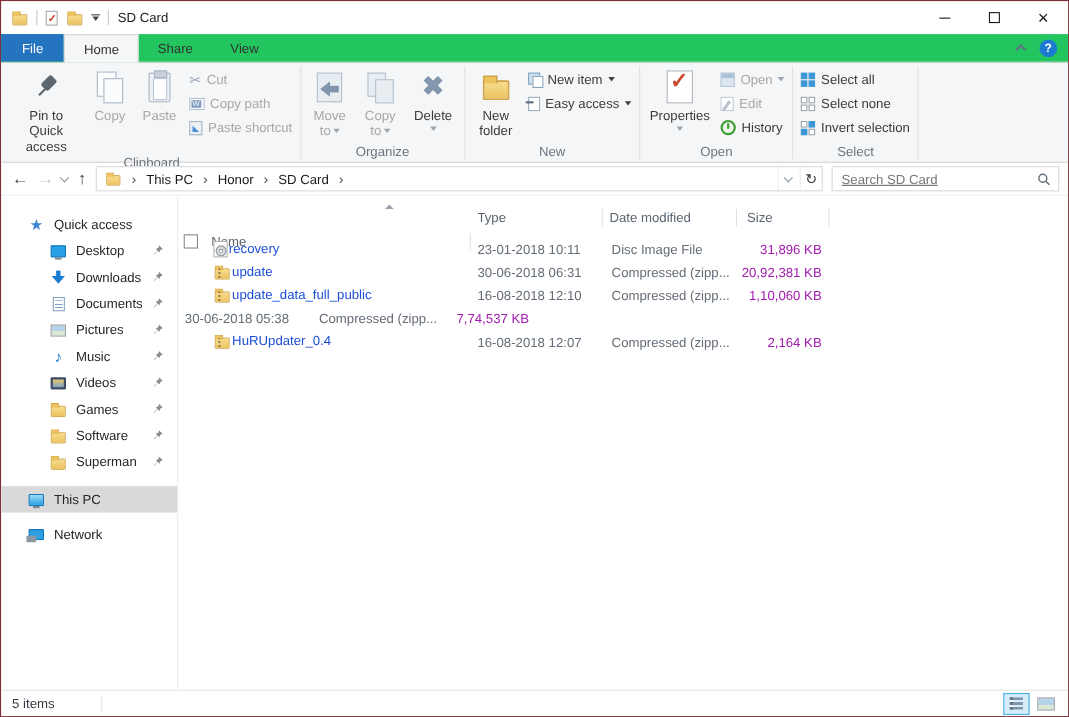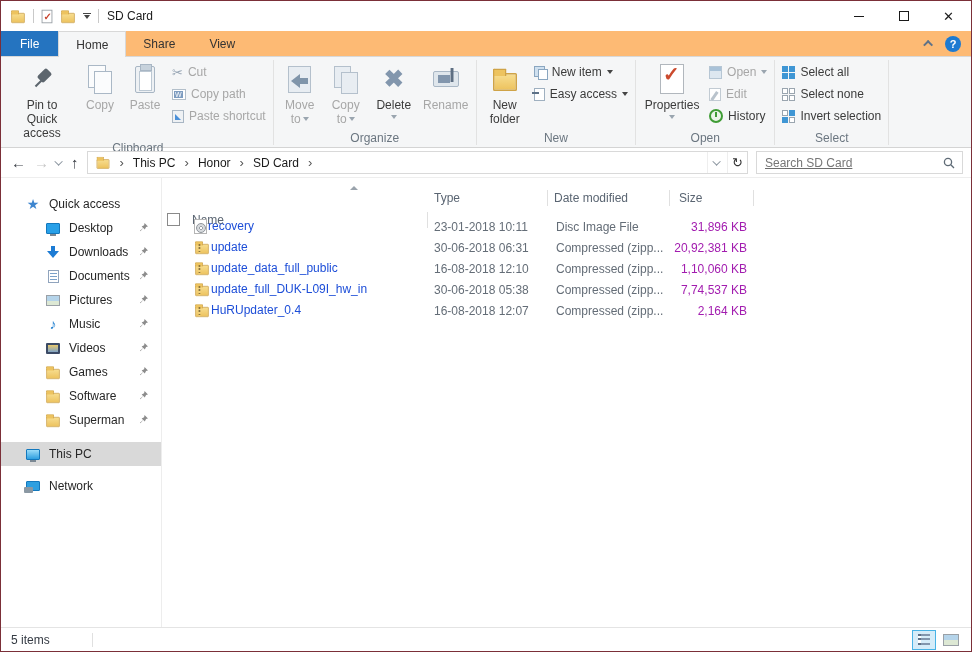--- a/index.html
+++ b/index.html
@@ -24,21 +24,21 @@
 
   
   .checkdoc { position:relative; width:12px; height:15px; background:#fff; border:1px solid #9aa0a6; }
   .checkdoc::after { content:"✓"; position:absolute; left:1px; top:0px; color:#c7432e; font-size:11px; font-weight:bold; }
   .qat-caret { display:flex; flex-direction:column; align-items:center; gap:1px; }
   .qat-caret i { display:block; width:8px; height:1px; background:#444; }
   .tri-down { width:0; height:0; border-left:3px solid transparent; border-right:3px solid transparent; border-top:4px solid #444; }
   .tri-down.gray { border-top-color:#9aa5af; }
 
   
-  .tabrow { height:26px; display:flex; align-items:stretch; background:#fdba74; border-bottom:1px solid #d8d8d8; flex:none; position:relative; }
+  .tabrow { height:26px; display:flex; align-items:stretch; background:#22c55e; border-bottom:1px solid #d8d8d8; flex:none; position:relative; }
   .tab { padding:0 17px; display:flex; align-items:center; font-size:12px; color:#333; }
   .tab.file { background:#2574c0; color:#fff; padding:0 19px; }
   .tab.active { background:#f5f6f7; border:1px solid #d8d8d8; border-bottom:none; margin-bottom:-1px; }
   .tabrow-right { margin-left:auto; display:flex; align-items:center; gap:12px; padding-right:10px; }
   .chev-up { width:7px; height:7px; border-left:2px solid #5f7288; border-top:2px solid #5f7288; transform:rotate(45deg) translateY(2px); }
   .help-circle { width:16px; height:16px; border-radius:50%; background:#1d7ad1; color:#fff; font-size:11px; font-weight:bold; display:flex; align-items:center; justify-content:center; }
 
   
   .ribbon { height:91px; background:#f5f6f7; border-bottom:1px solid #d4d4d4; display:flex; flex:none; padding:1px 0 0 2px; }
   .rgroup { display:flex; flex-direction:column; padding:0 3px; }
@@ -276,26 +276,20 @@
         </div>
         <div class="bigbtn" style="width:50px">
           <span class="ic">
               <span class="delete-x">✖</span>
             </span>
           <span class="lbl-on">Delete</span>
           <span class="caretrow" style="height:10px">
               <span class="tri-down gray"></span>
             </span>
         </div>
-        <div class="bigbtn" style="width:54px">
-          <span class="ic">
-              <span class="rename-ic"></span>
-            </span>
-          <span class="lbl-off">Rename</span>
-        </div>
       </div>
       <div class="rgroup-label">Organize</div>
     </div>
 
     <div class="rsep"></div>
 
     <div class="rgroup">
       <div class="rgroup-body">
         <div class="bigbtn" style="width:50px">
           <span class="ic">
@@ -571,24 +565,20 @@
       <div class="frow">
         <span class="fc-name">
             <span class="folder small zip"></span>
             <span>update_data_full_public</span>
           </span>
         <span class="fc-date">16-08-2018 12:10</span>
         <span class="fc-type">Compressed (zipp...</span>
         <span class="fc-size">1,10,060 KB</span>
       </div>
       <div class="frow">
-        <span class="fc-name">
-            <span class="folder small zip"></span>
-            <span>update_full_DUK-L09I_hw_in</span>
-          </span>
         <span class="fc-date">30-06-2018 05:38</span>
         <span class="fc-type">Compressed (zipp...</span>
         <span class="fc-size">7,74,537 KB</span>
       </div>
       <div class="frow">
         <span class="fc-name">
             <span class="folder small zip"></span>
             <span>HuRUpdater_0.4</span>
           </span>
         <span class="fc-date">16-08-2018 12:07</span>

